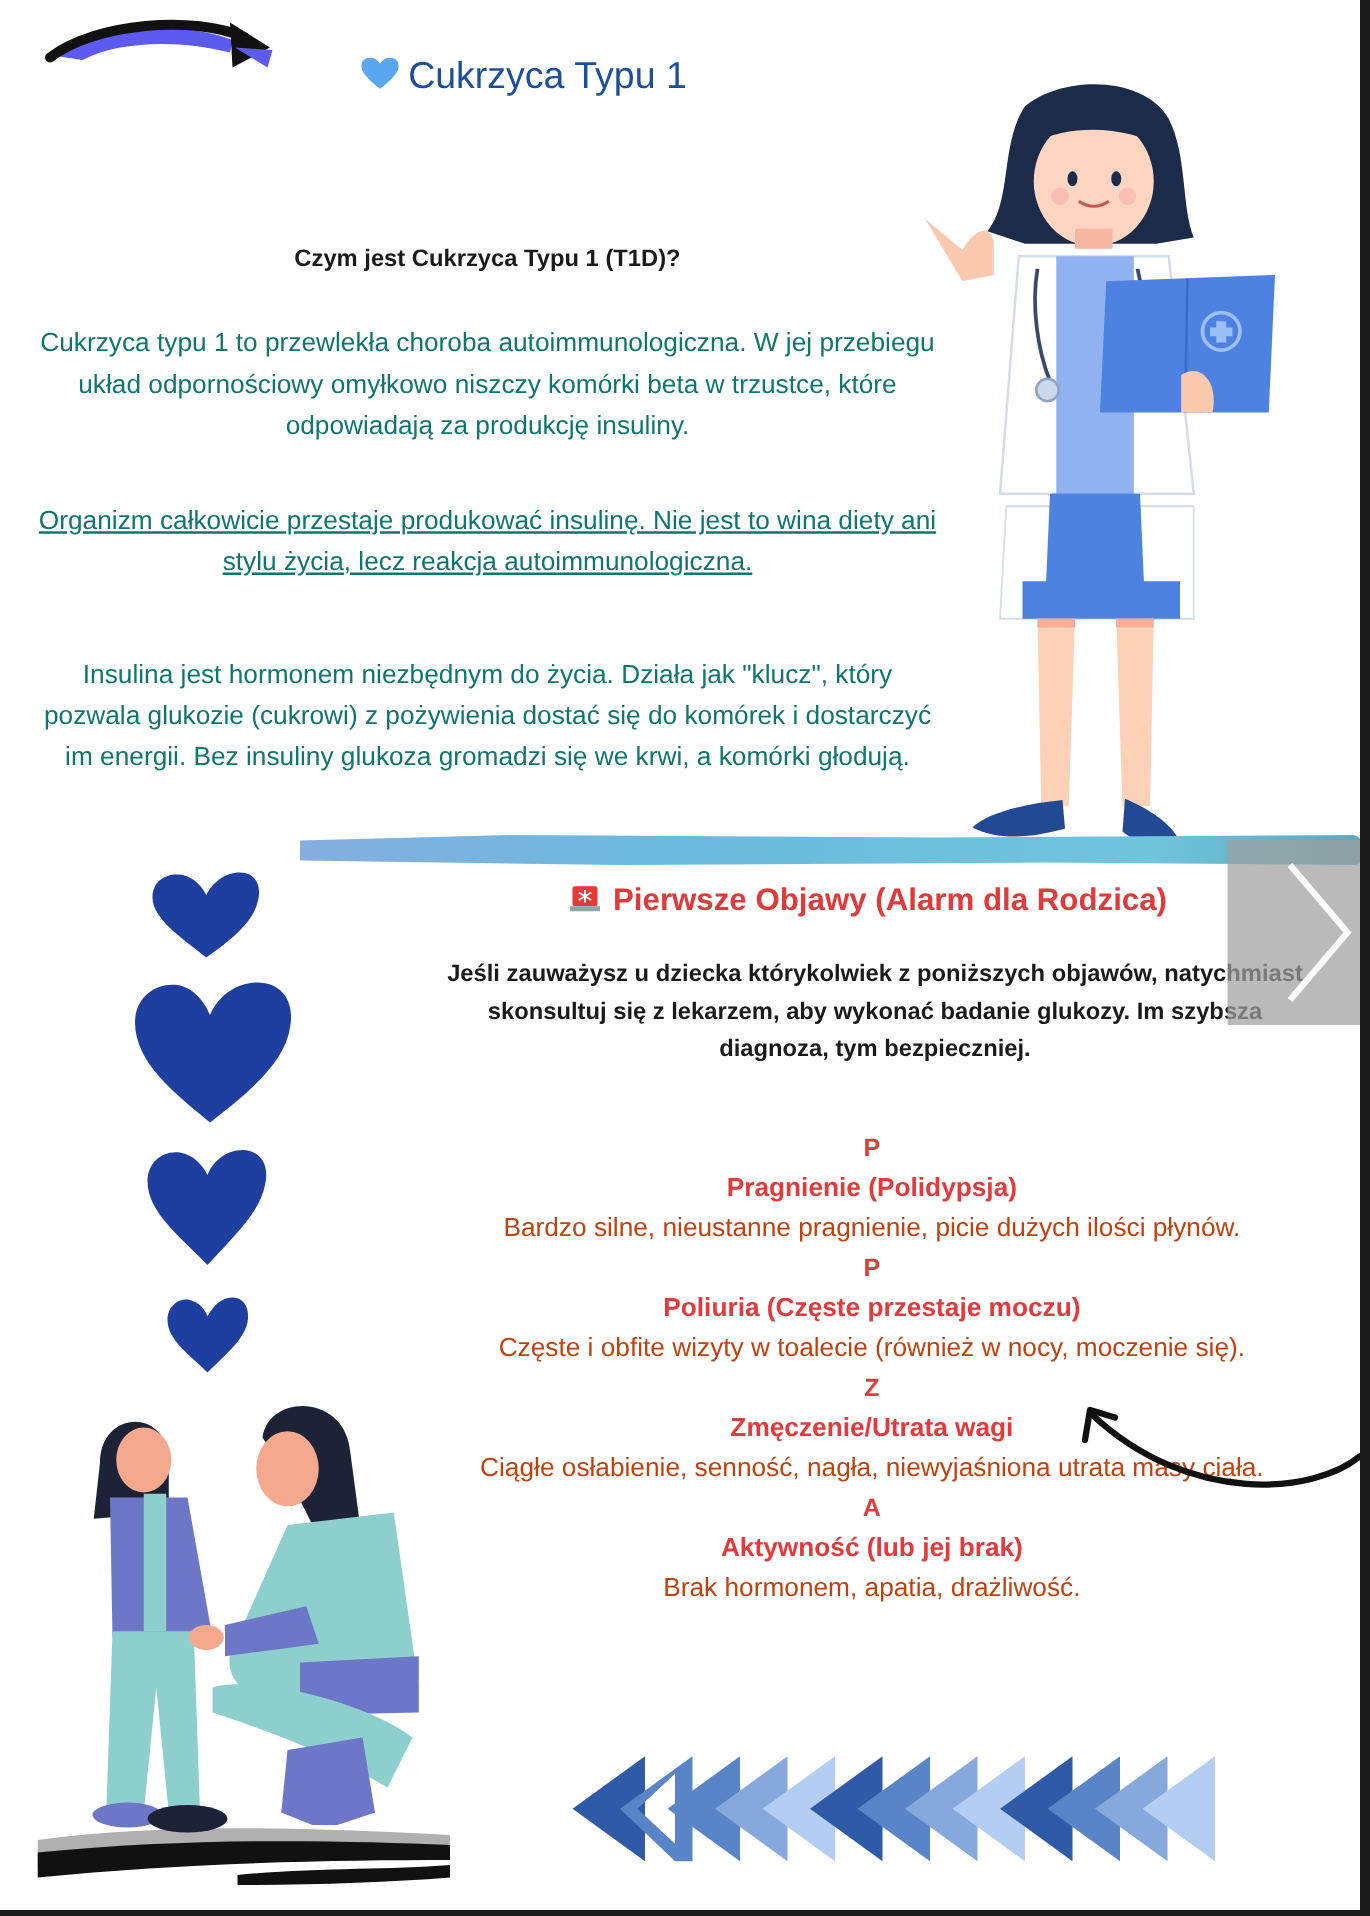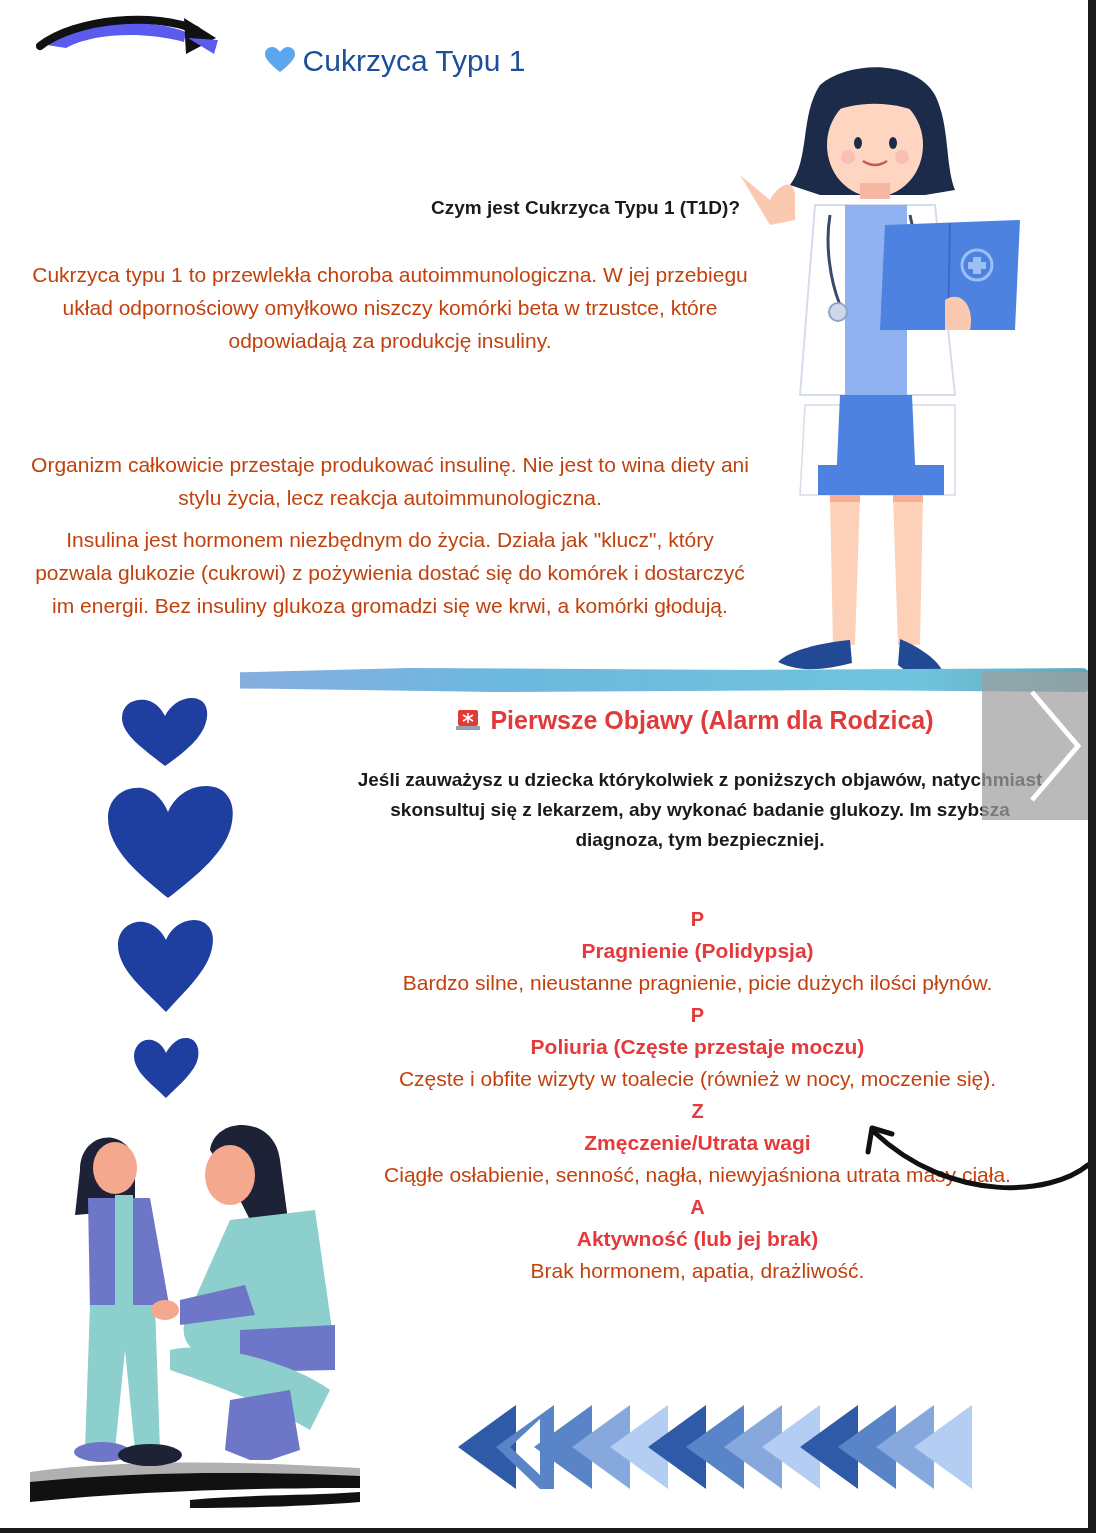--- a/index.html
+++ b/index.html
@@ -6,31 +6,31 @@
     body {
       width: 1096px; height: 1533px; position: relative; overflow: hidden;
       background: #1a1a1a;
       font-family: "Liberation Sans", sans-serif;
     }
     .page {
       position: absolute; left: 0; top: 0; width: 1088px; height: 1528px;
       background: #ffffff; overflow: hidden;
     }
     .abs { position: absolute; }
-    .center { text-align: right; }
-
-    .title1, .title2 { color: #1b4f9c; font-size: 30px; left: 0; width: 790px; text-align: center; }
+    .center { text-align: center; }
+
+    .title1, .title2 { color: #1b4f9c; font-size: 30px; left: 0; width: 790px; text-align: center; padding-left: 24px; }
     .title1 { top: 44px; }
     .title2 { top: 86px; }
     .title1 .heart { display: inline-block; vertical-align: -2px; margin-right: 8px; }
 
     .section-h { top: 197px; left: 40px; width: 700px; font-weight: bold; font-size: 19px; color: #1a1a1a; }
-    .para { left: 30px; width: 720px; font-size: 21px; line-height: 33px; color: #c2410c; text-align: center; }
+    .para { left: 30px; width: 720px; font-size: 21px; line-height: 33px; color: #0f766e; text-align: center; }
     .p1 { top: 258px; }
-    .p2 { top: 448px; }
+    .p2 { top: 400px; text-decoration: underline; }
     .p3 { top: 523px; }
 
     .brush-strip {
       top: 668px; left: 240px; width: 850px; height: 24px;
       background: linear-gradient(90deg, #86aede 0%, #6db8de 30%, #70c4dc 80%, #5fa8b8 100%);
       border-radius: 3px 8px 6px 2px;
       clip-path: polygon(0 18%, 20% 0, 60% 8%, 100% 0, 100% 100%, 70% 92%, 30% 100%, 0 85%);
     }
 
     .alarm-title { top: 706px; left: 370px; width: 650px; text-align: center; font-size: 25px; font-weight: bold; color: #e03a3a; }

